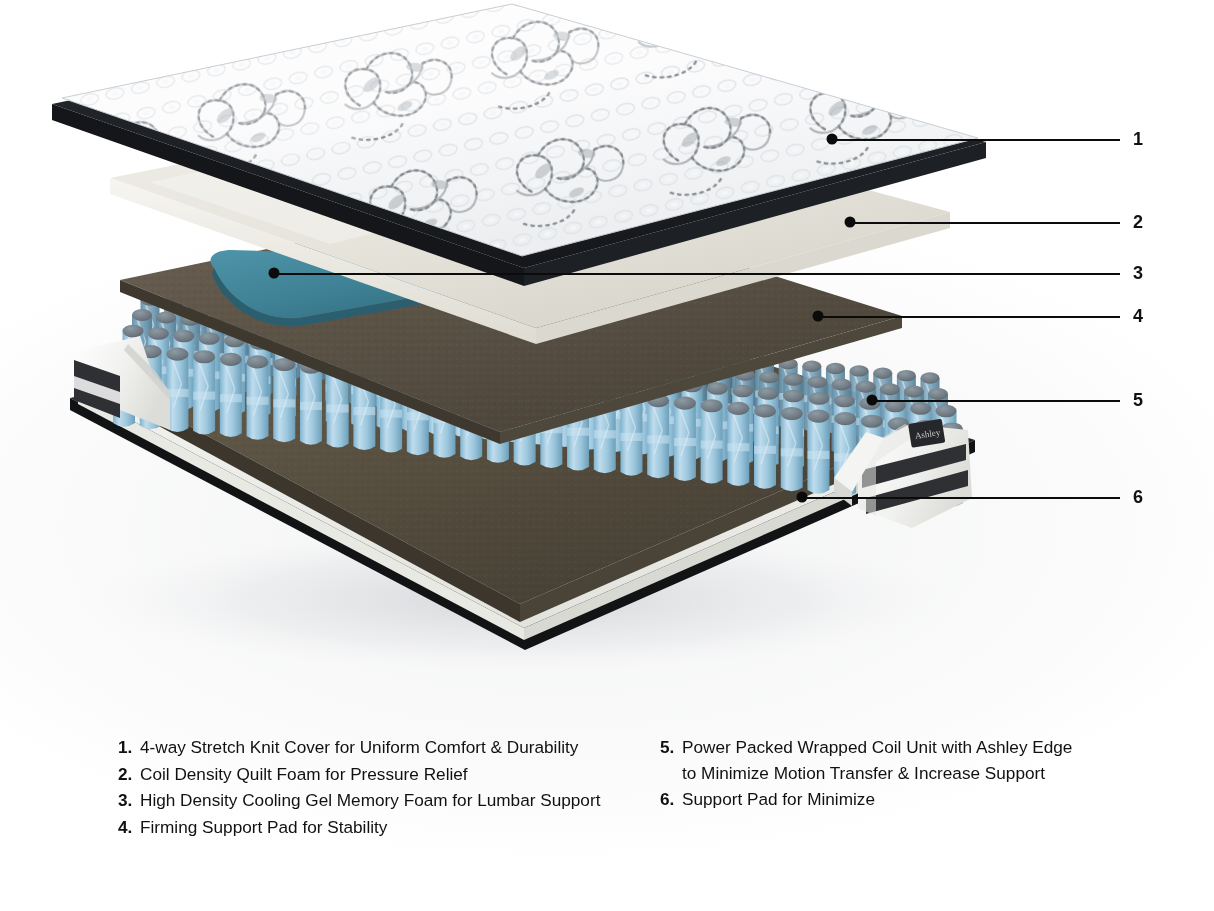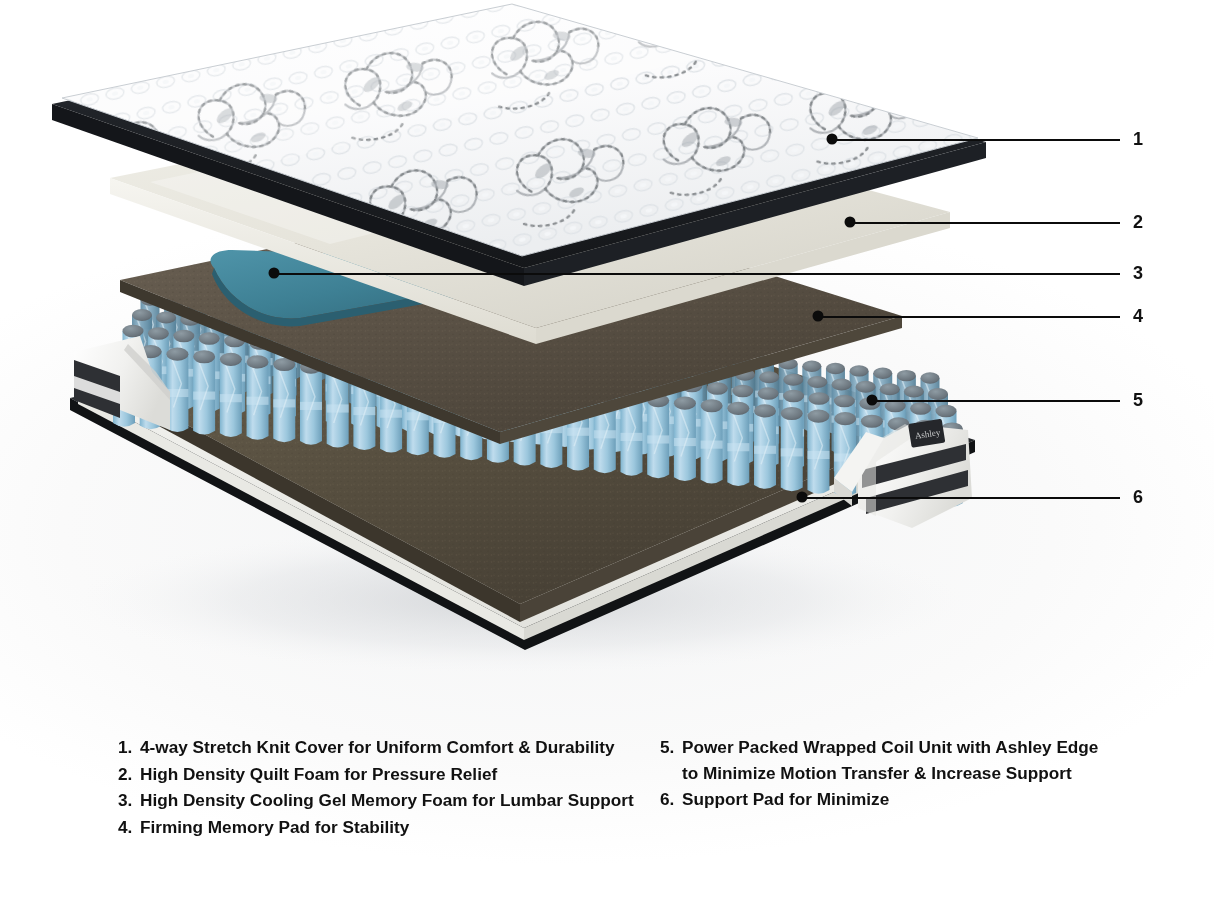--- a/index.html
+++ b/index.html
@@ -72,21 +72,21 @@
     font-size: 17.2px;
     line-height: 25.5px;
     font-weight: 600;
     color: #111;
     text-align: left;
   }
   .legend-text {
     flex: 1 1 auto;
     font-size: 17.2px;
     line-height: 25.5px;
-    font-weight: 700;
+    font-weight: 400;
     color: #111;
     white-space: pre-line;
   }
 </style>
 </head>
 <body>
 
 <div id="page">
 
   <div id="diagram">
@@ -1106,29 +1106,29 @@
     </div>
 
   <div id="legend">
     <div class="legend-col" id="legend-col-left">
         <div class="legend-item">
           <span class="legend-num">1.</span>
           <span class="legend-text">4-way Stretch Knit Cover for Uniform Comfort &amp; Durability</span>
         </div>
         <div class="legend-item">
           <span class="legend-num">2.</span>
-          <span class="legend-text">High Density Quilt Foam for Pressure Relief</span>
+          <span class="legend-text">Coil Density Quilt Foam for Pressure Relief</span>
         </div>
         <div class="legend-item">
           <span class="legend-num">3.</span>
           <span class="legend-text">High Density Cooling Gel Memory Foam for Lumbar Support</span>
         </div>
         <div class="legend-item">
           <span class="legend-num">4.</span>
-          <span class="legend-text">Firming Memory Pad for Stability</span>
+          <span class="legend-text">Firming Support Pad for Stability</span>
         </div>
       </div>
     <div class="legend-col" id="legend-col-right">
         <div class="legend-item">
           <span class="legend-num">5.</span>
           <span class="legend-text">Power Packed Wrapped Coil Unit with Ashley Edge
 to Minimize Motion Transfer &amp; Increase Support</span>
         </div>
         <div class="legend-item">
           <span class="legend-num">6.</span>

